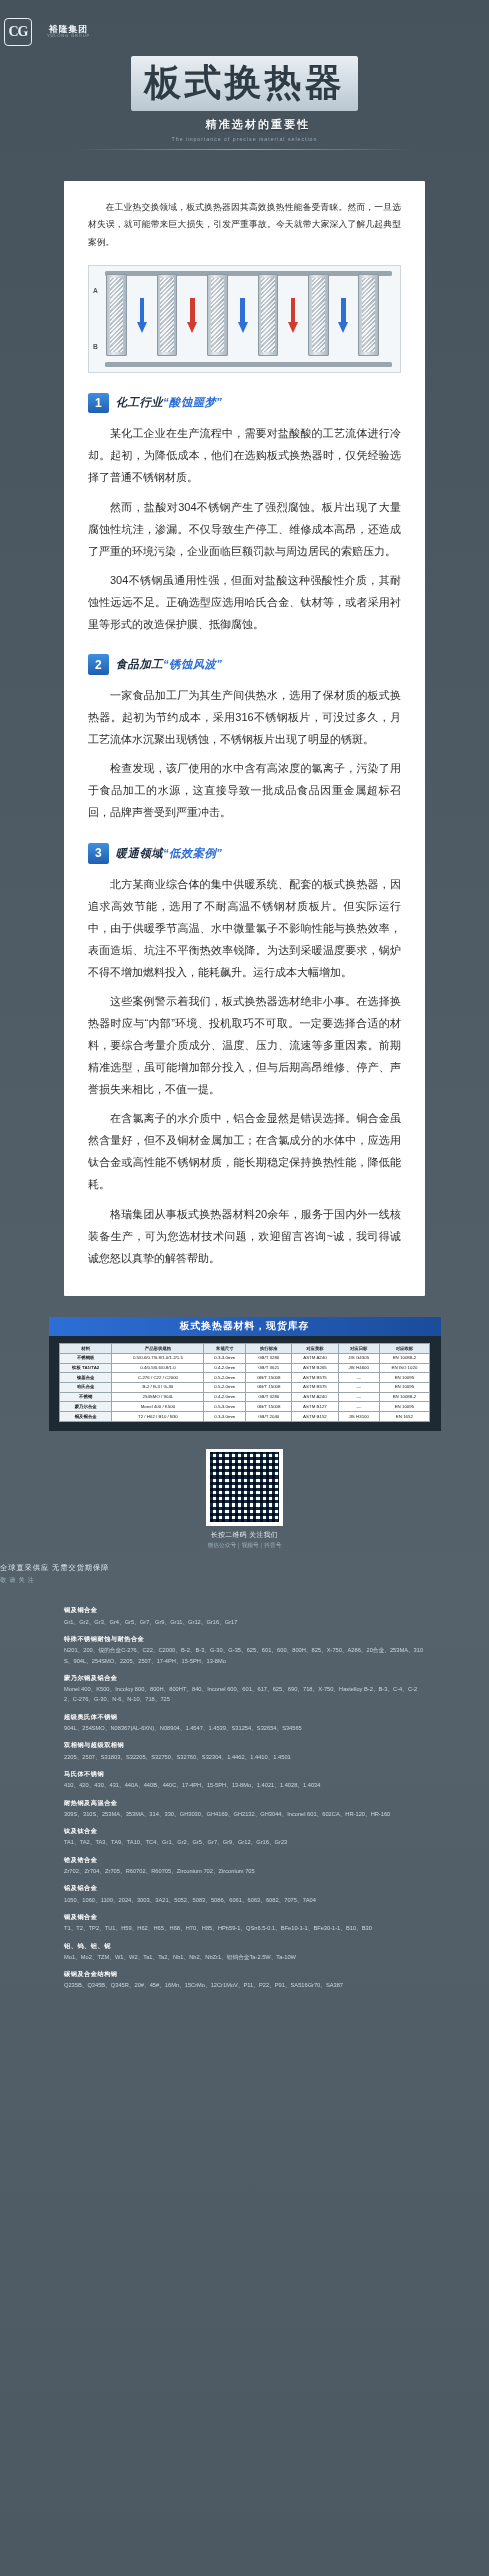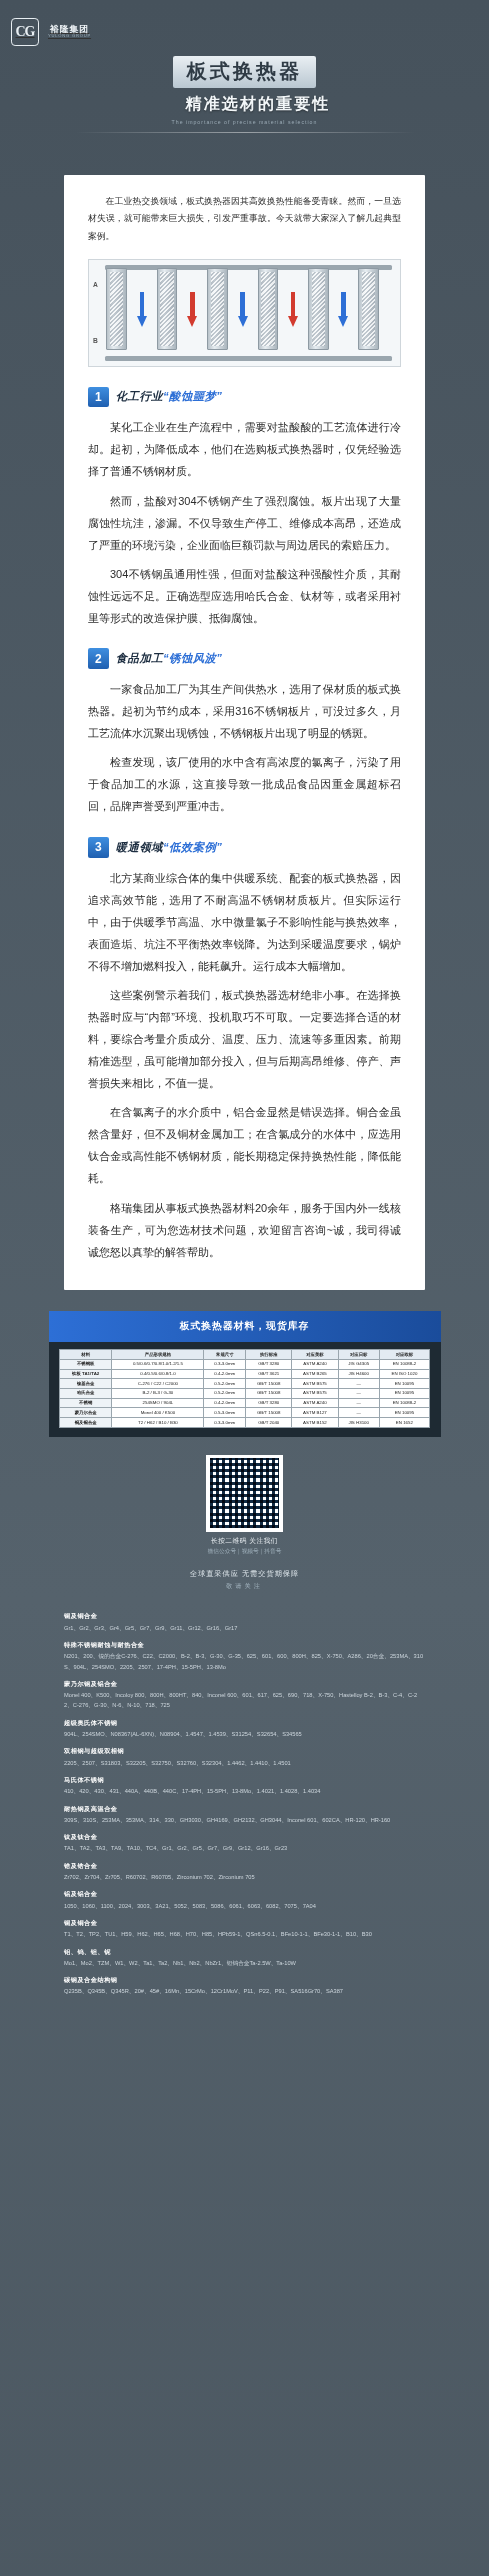--- a/index.html
+++ b/index.html
@@ -19,73 +19,72 @@
 
   
   .header {
     position: relative;
     padding: 17.5px 0 11.3px 0;
     text-align: center;
   }
   .logo-row {
     display: flex;
     align-items: center;
-    gap: 9px;
-    padding-left: 11px;
-    text-decoration: underline;
+    gap: 15px;
+    padding-left: 4px;
   }
   .logo-mark {
     width: 28px; height: 28px;
     border: 1.5px solid #e8eef2;
     border-radius: 4.1px;
     display: flex; align-items:center; justify-content:center;
     color:#e8eef2; font-size: 14px; font-weight: bold;
     letter-spacing: -1px;
     font-family: "Liberation Serif", serif;
   }
   .logo-text { text-align: center; line-height: 1.15; }
   .logo-cn { color:#eef3f6; font-size: 8.8px; font-weight: bold; letter-spacing: 1px; }
   .logo-en { color:#9fb0bb; font-size: 4.1px; letter-spacing: 0.8px; }
 
   .title-wrap { margin-top: 10.3px; position: relative; }
   .title-main {
     display:inline-block;
     background: linear-gradient(180deg,#e9eff3 0%, #b9c7d1 100%);
     color:#2f3b45;
-    font-size: 20px;
+    font-size: 37px;
     font-weight: bold;
     letter-spacing: 3.1px;
     padding: 2.1px 13.4px 3.1px 13.4px;
     border-radius: 2.1px;
     font-family: "Liberation Serif", serif;
   }
   .title-sub {
     margin-top: 6.2px;
     color:#f2f6f8;
-    font-size: 16px;
+    font-size: 11px;
     letter-spacing: 2.1px;
     font-weight: bold;
     text-shadow: 0 1px 2.1px rgba(0,0,0,.4);
     padding-left: 27px;
   }
   .title-en {
     margin-top: 4.1px;
     color:#9aaab5;
     font-size: 5.2px;
     letter-spacing: 1px;
   }
   .title-rule {
     width: 340px; height: 0.5px; margin: 7.2px auto 0;
     background: linear-gradient(90deg,rgba(255,255,255,0),rgba(255,255,255,.45),rgba(255,255,255,0));
   }
 
   
   .card {
     width: 361px;
-    margin: 31px auto 0;
+    margin: 20px auto 0;
     background: #ffffff;
     border-radius: 1px;
     padding: 17.5px 24px 20.6px 24px;
   }
   .intro {
     font-size: 8.8px;
     line-height: 2.0;
     color: #2c2c2c;
     text-indent: 2em;
     text-align: justify;
@@ -155,21 +154,21 @@
 
   
   .table-band {
     width: 392px; margin: 20.6px auto 0;
     background: #1e2a33;
     padding: 0 0 9.3px 0;
   }
   .table-title {
     background: linear-gradient(90deg,#2d6fd6,#1a4c9b);
     color:#fff; text-align:center; font-size: 9.8px; font-weight:bold;
-    letter-spacing: 1px; padding: 9px 0;
+    letter-spacing: 1px; padding: 3px 0;
   }
   table.mat {
     width: 371px; margin: 7.2px auto 0;
     border-collapse: collapse;
     background:#fff;
     font-size: 4.4px;
     color:#222;
   }
   table.mat th, table.mat td {
     border: 0.5px solid #9aa6ae;
@@ -192,21 +191,21 @@
     width:100%; height:100%;
     background-image:
       repeating-linear-gradient(90deg,#102a43 0 3.1px, #fff 3.1px 6.2px),
       repeating-linear-gradient(0deg,#102a43 0 3.1px, #fff 3.1px 6.2px);
     background-blend-mode: multiply;
   }
   .qr-cap { color:#e9eef2; font-size: 6.7px; margin-top: 5.2px; letter-spacing:0.5px;}
   .qr-cap2 { color:#9fb0bb; font-size: 5.7px; margin-top: 2.1px; }
 
   .slogan-band {
-    margin-top: 13.4px; text-align:center; color:#dfe7ec;
+    margin-top: 13.4px; text-align:left; color:#dfe7ec;
     font-size: 7.2px; letter-spacing: 1px;
   }
   .slogan-sub { margin-top:3.1px; color:#9fb0bb; font-size: 6.2px; letter-spacing: 3.1px;}
   .divider-line{
     width: 361px;height:0.5px;margin: 9.3px auto;
     background: linear-gradient(90deg,rgba(255,255,255,0),rgba(255,255,255,.35),rgba(255,255,255,0));
   }
 
   
   .grades {

